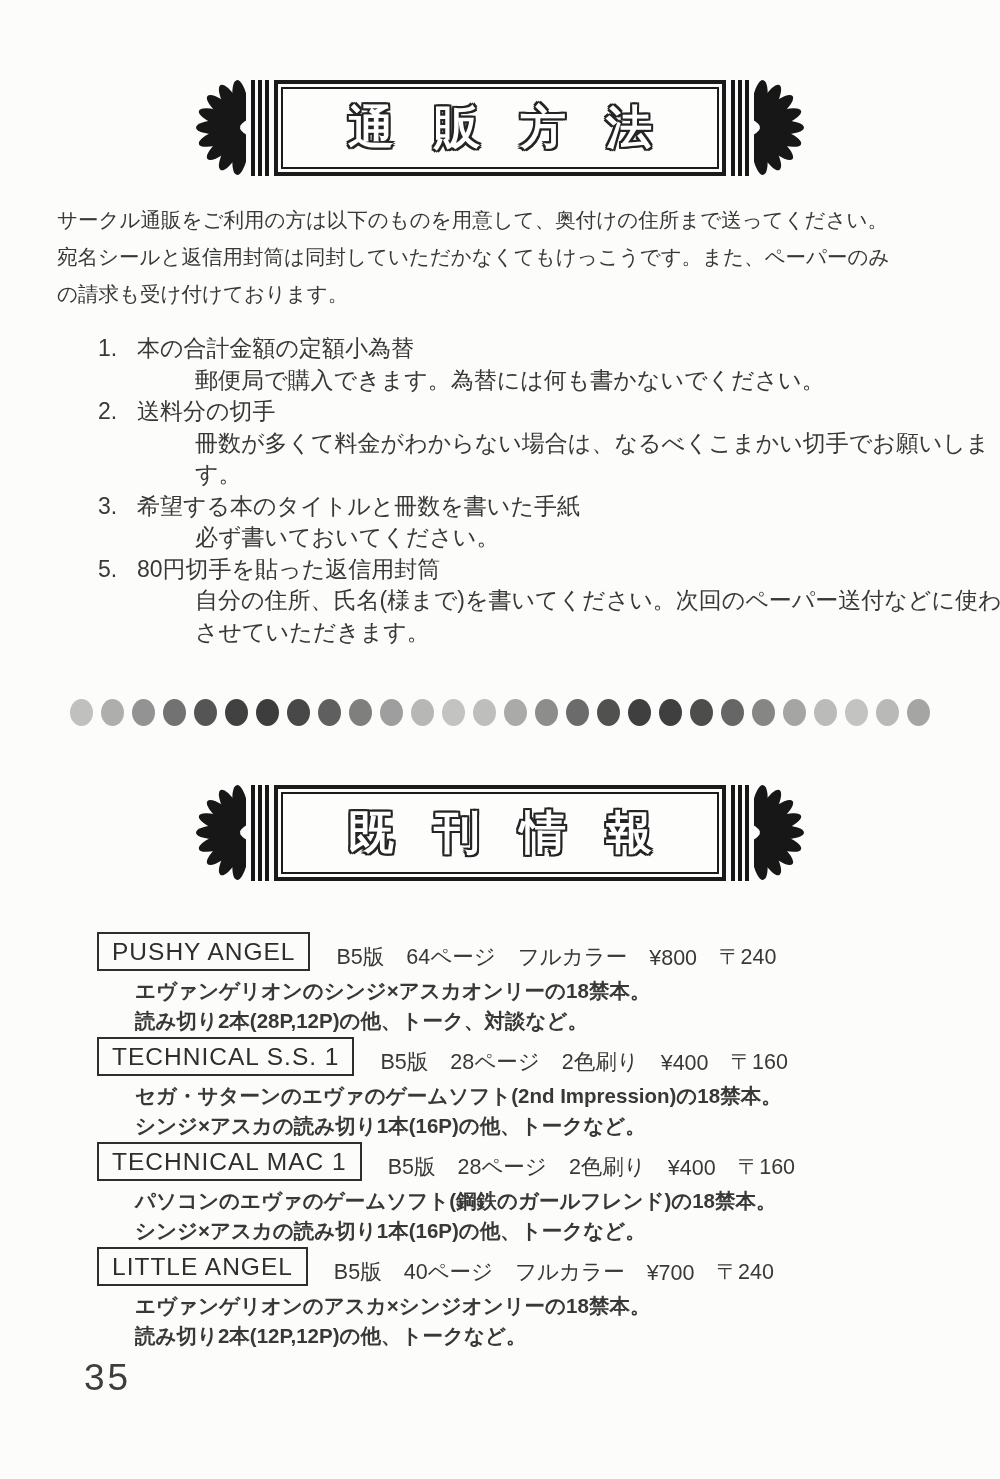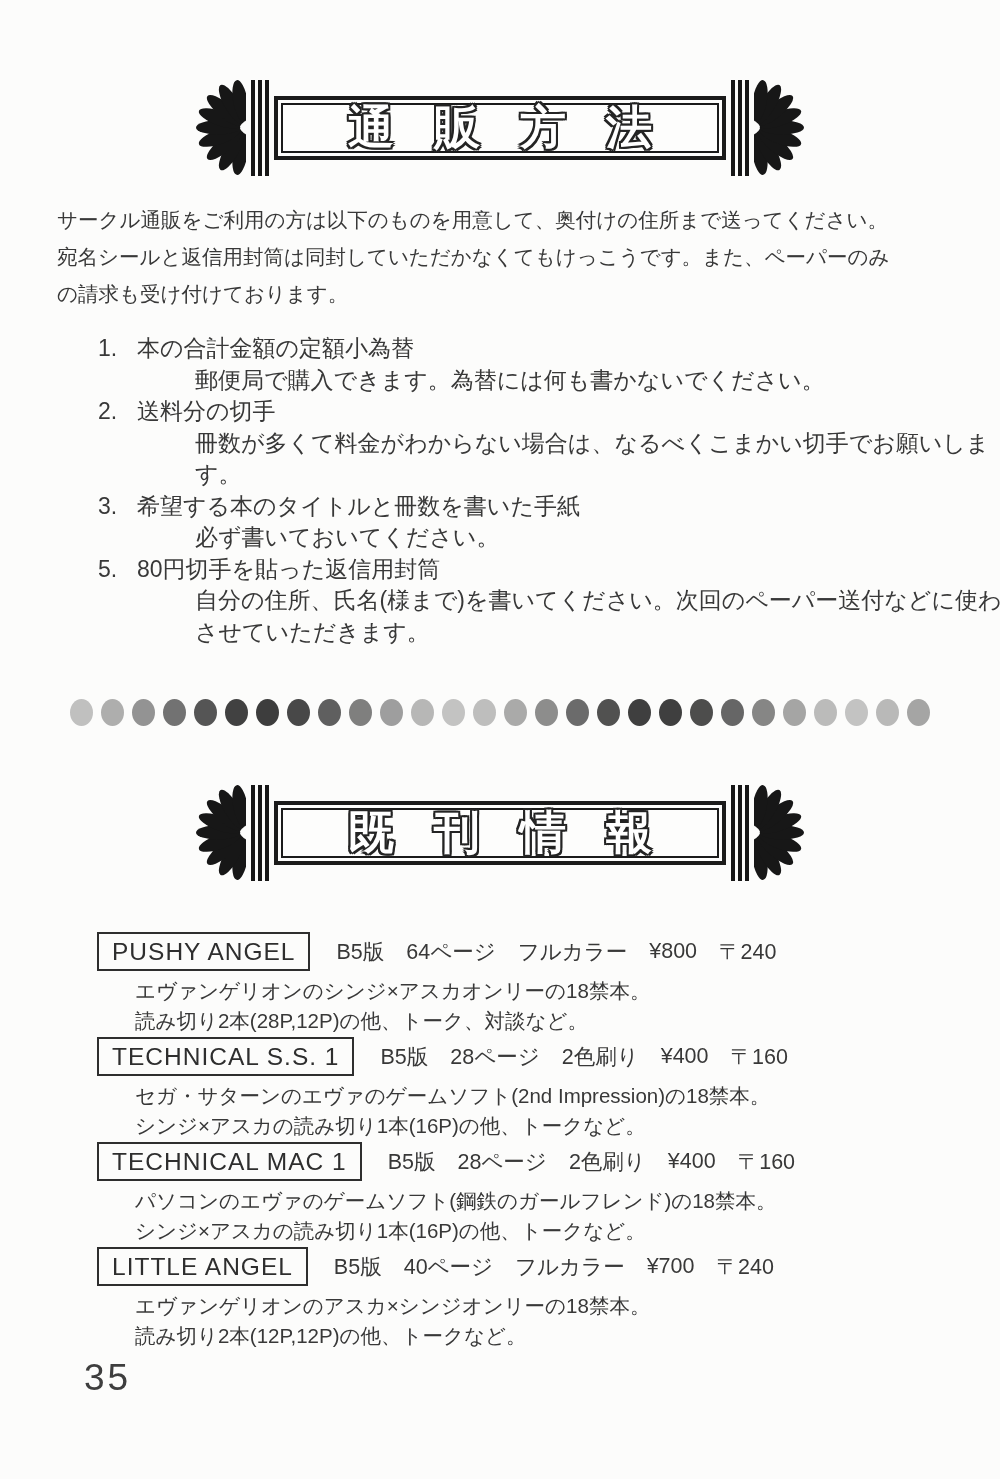--- a/index.html
+++ b/index.html
@@ -23,21 +23,21 @@
     justify-content: center;
   }
   .banner-row.first { padding-top: 78px; }
   .banner-row.second { margin-top: 56px; }
   .fan { width: 50px; height: 99px; flex: 0 0 auto; }
   .fan.flip { transform: scaleX(-1); }
   .bars { display: flex; gap: 3px; margin: 0 5px; }
   .bars i { display: block; width: 4px; height: 96px; background: #171717; }
   .banner-box {
     width: 452px;
-    height: 64px;
+    height: 96px;
     border: 4px solid #1b1b1b;
     padding: 3px;
     background: #fdfdfc;
   }
   .banner-box-inner {
     height: 100%;
     border: 2px solid #1b1b1b;
     display: flex;
     align-items: center;
     justify-content: center;
@@ -85,40 +85,41 @@
     height: 27px;
     border-radius: 50%;
     background: #1d1d1d;
   }
 
   
   .books { margin: 50px 0 0 97px; }
   .book { margin-bottom: 1px; }
   .book-header {
     display: flex;
-    align-items: center;
+    align-items: flex-end;
     font-size: 21.5px;
     margin-bottom: 5px;
     white-space: nowrap;
   }
   .book-title-box {
     border: 2px solid #2e2e2e;
     padding: 4px 13px 3px 13px;
     font-size: 24.5px;
     letter-spacing: 1px;
     margin-right: 26px;
     color: #2e2e2e;
   }
   .spec { margin-right: 22px; }
   .spec:last-child { margin-right: 0; }
   .book-desc {
     margin-left: 38px;
     font-size: 20.5px;
     line-height: 30px;
     white-space: nowrap;
+    font-weight: bold;
   }
 
   .page-number {
     margin: 6px 7px 0 84px;
     font-size: 37px;
     letter-spacing: 3px;
     color: #3e3e3e;
   }
 </style>
 </head>

